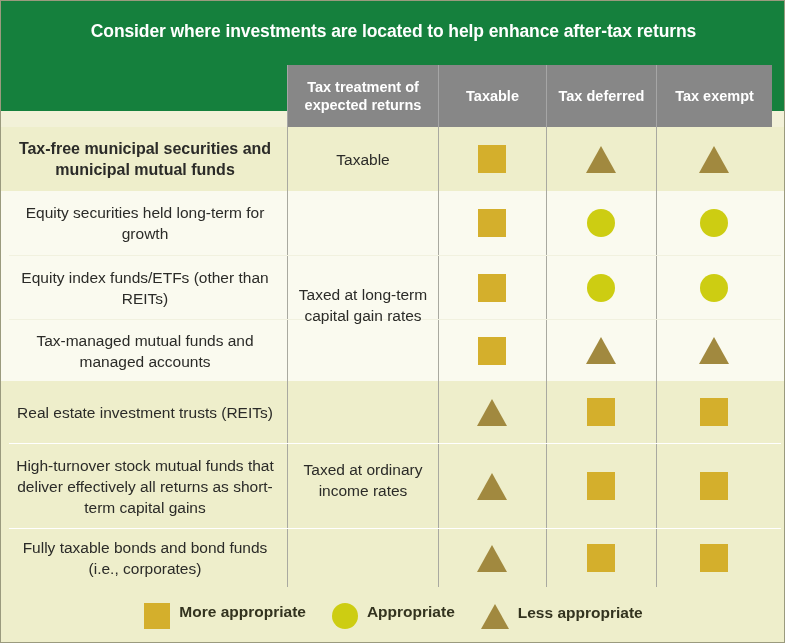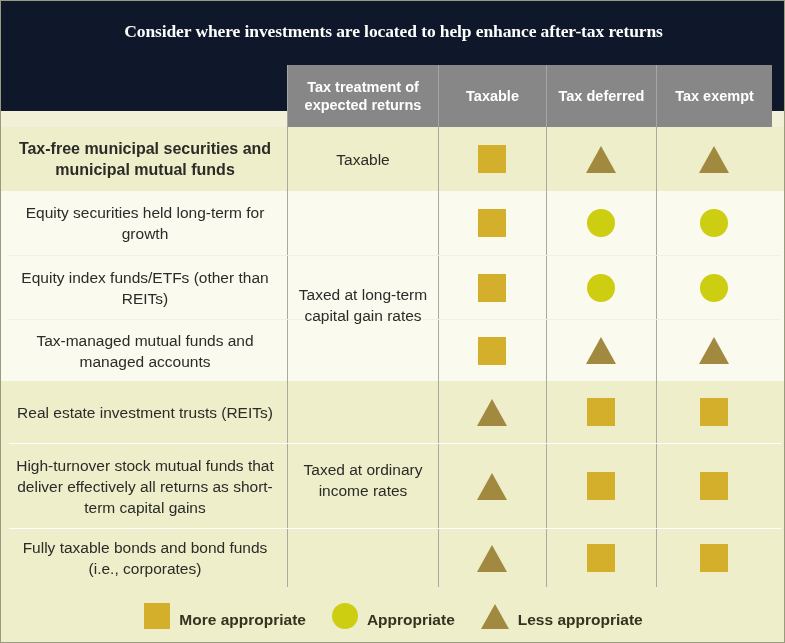--- a/index.html
+++ b/index.html
@@ -20,23 +20,22 @@
     overflow: hidden;
   }
 
   
   .title-bar {
     position: absolute;
     left: 0;
     top: 0;
     width: 785px;
     height: 110px;
-    background: #0f172a;
-    box-sizing: border-box;
-    font-family: Liberation Serif, serif;
+    background: #15803d;
+    box-sizing: border-box;
   }
   .title-text {
     position: absolute;
     left: 0;
     top: 20px;
     width: 785px;
     text-align: center;
     color: #ffffff;
     font-size: 17.5px;
     font-weight: bold;
@@ -184,21 +183,21 @@
     top: 588px;
     width: 785px;
     height: 54px;
     display: flex;
     align-items: center;
     justify-content: center;
     gap: 26px;
   }
   .legend-item {
     display: flex;
-    align-items: flex-end;
+    align-items: flex-start;
     gap: 9px;
   }
   .legend-label {
     font-size: 15.5px;
     font-weight: bold;
     color: #33331f;
   }
   .legend .sym-square,
   .legend .sym-circle { width: 26px; height: 26px; }
   .legend .sym-triangle {

